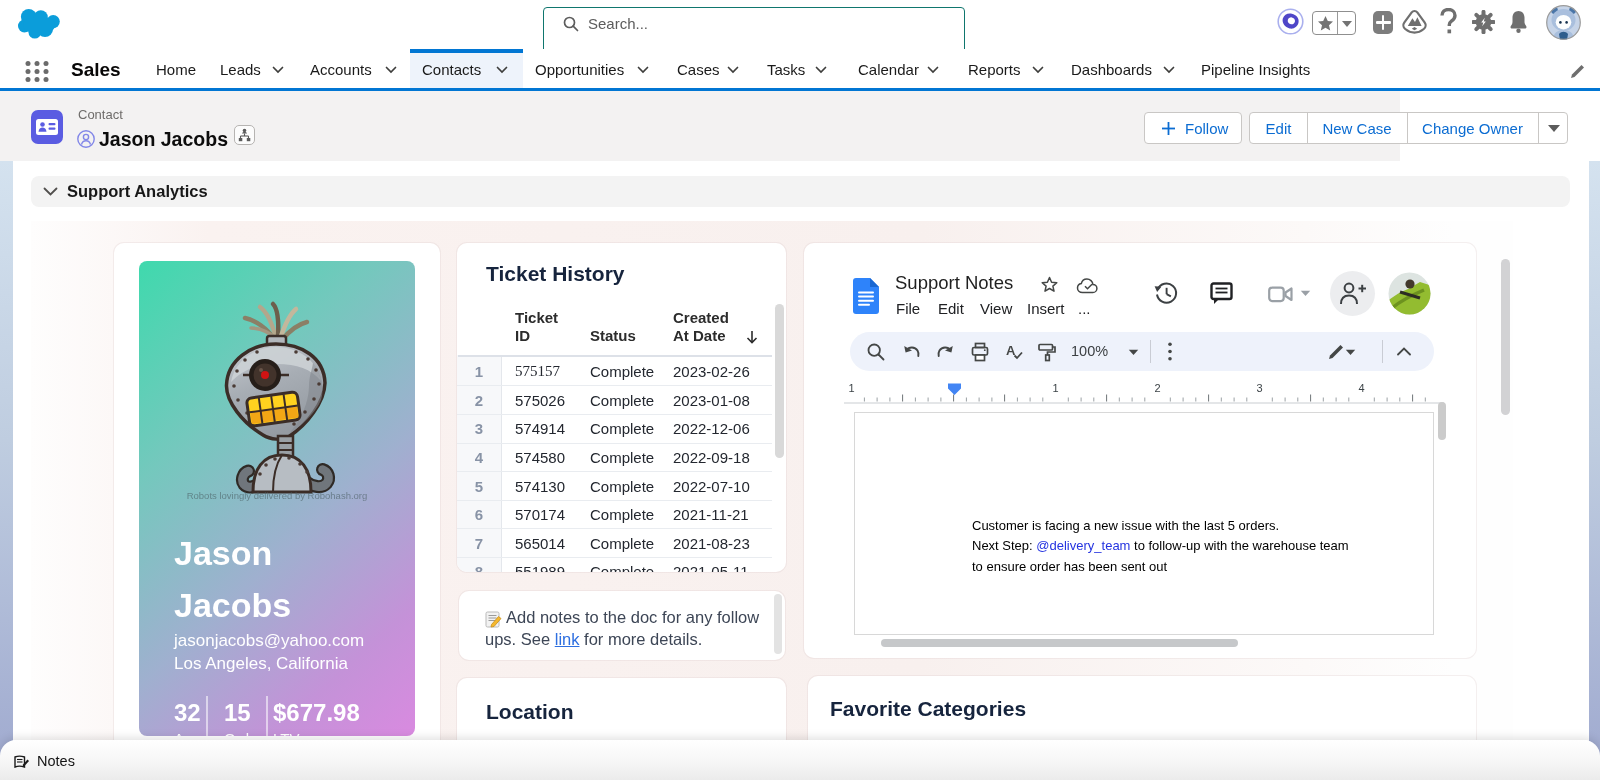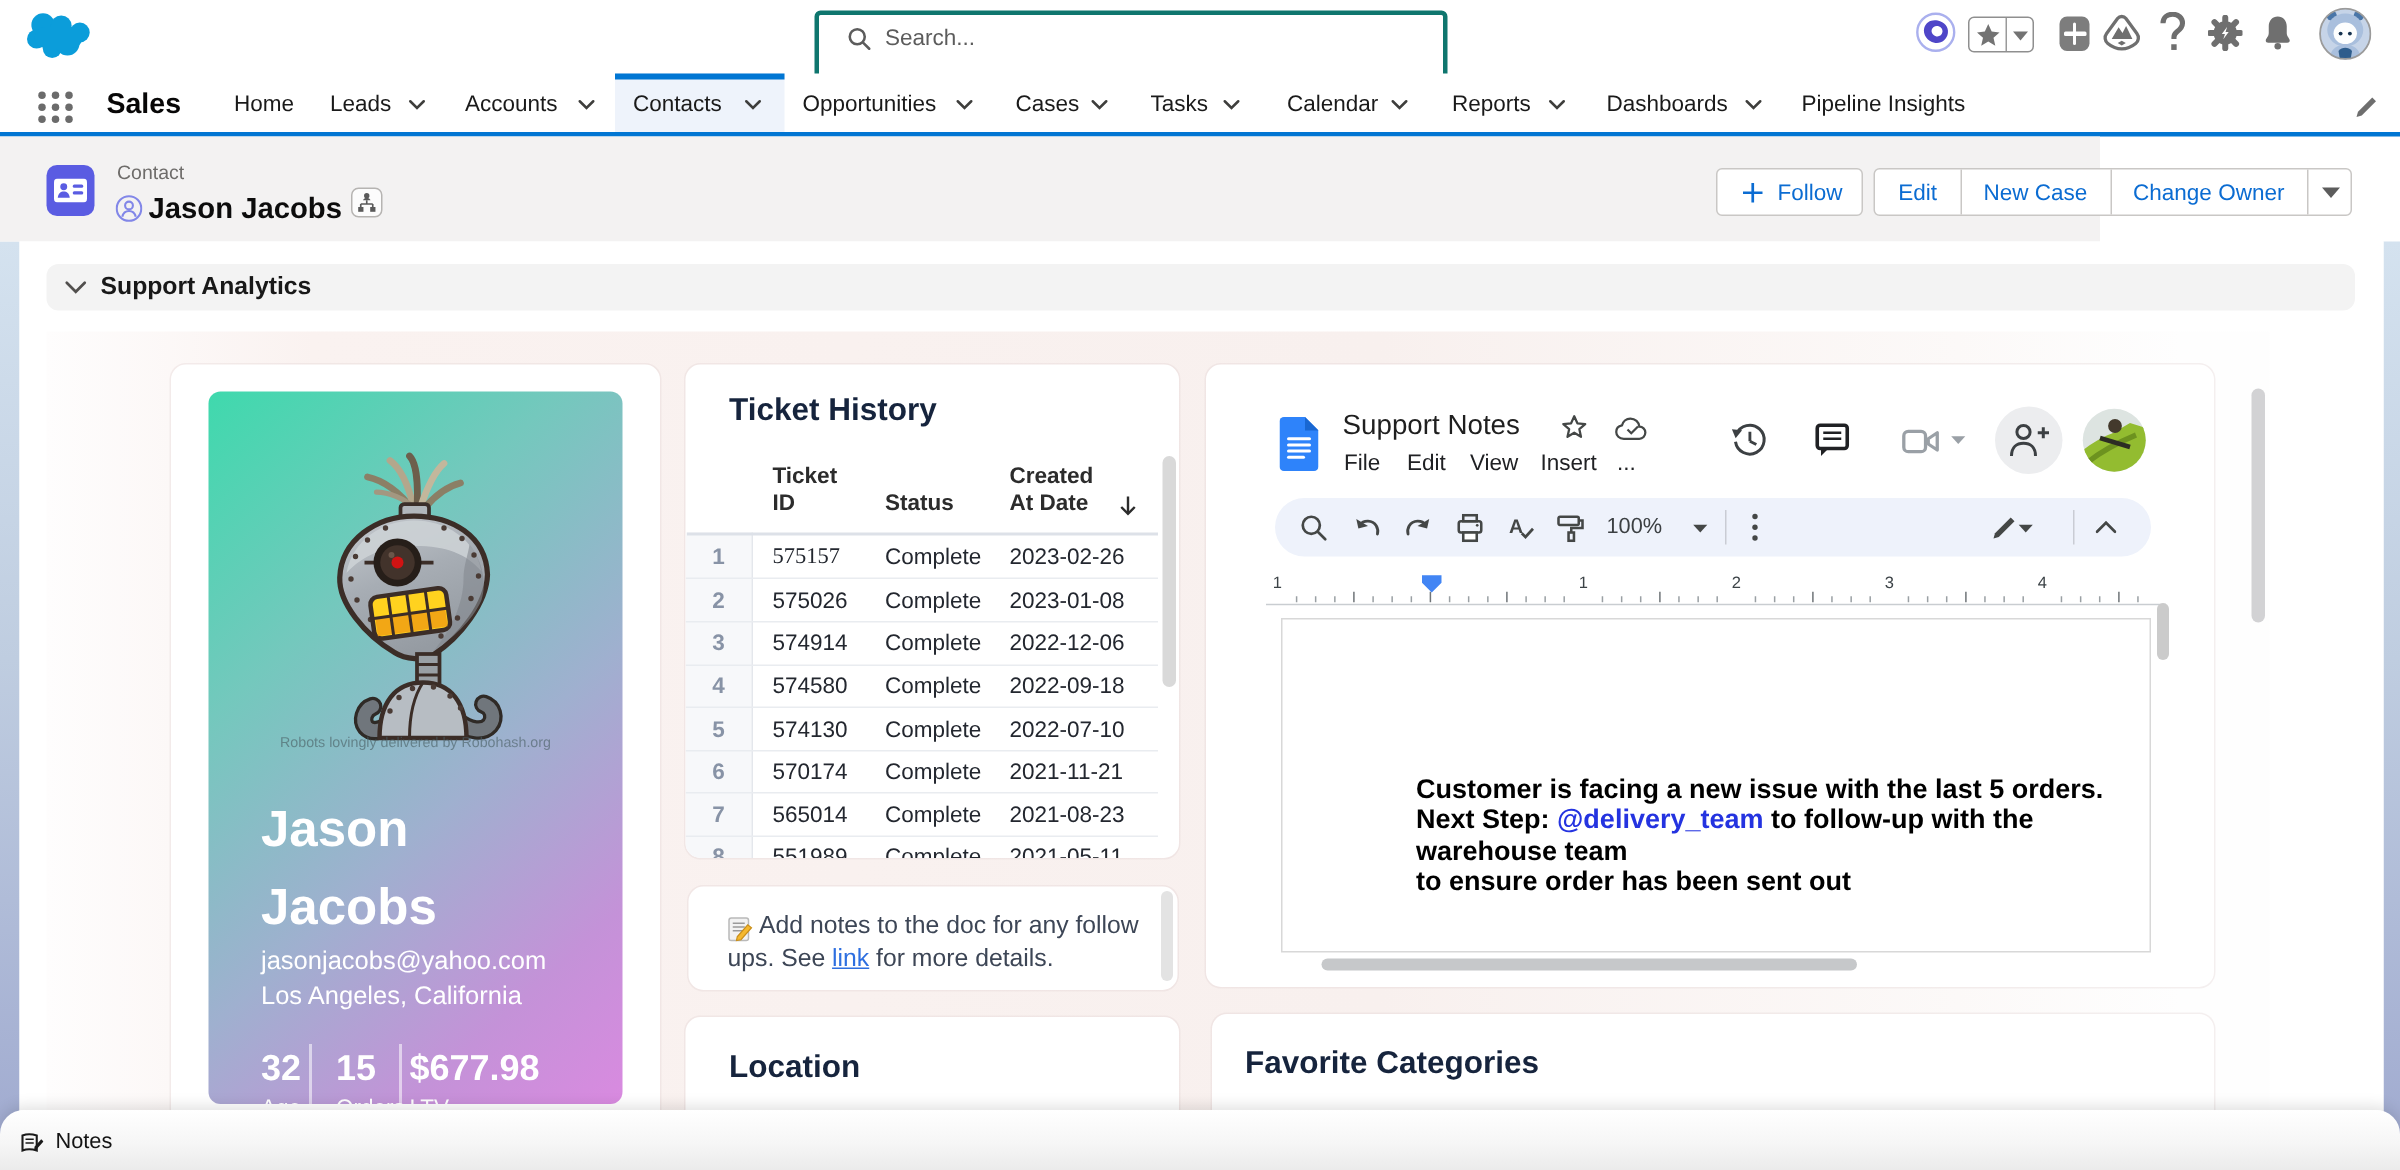--- a/index.html
+++ b/index.html
@@ -5,21 +5,21 @@
   * { margin:0; padding:0; box-sizing:border-box; }
   html,body { width:1600px; height:780px; overflow:hidden; }
   body { font-family:"Liberation Sans", sans-serif; background:#fff; position:relative; }
   .abs { position:absolute; }
 
   .strip { position:absolute; top:161px; height:619px; background:linear-gradient(180deg,#d4e2ef 0%,#bfcde0 45%,#9fa9cf 100%); }
   .strip.left { left:0; width:13px; }
   .strip.right { left:1589px; width:11px; }
 
   .row1 { position:absolute; left:0; top:0; width:1600px; height:49px; background:#fff; }
-  .search { position:absolute; left:543px; top:7px; width:422px; height:47px; border:3px solid #0f766e; border-radius:4px; background:#fff; }
+  .search { position:absolute; left:543px; top:7px; width:422px; height:47px; border:1px solid #0f766e; border-radius:4px; background:#fff; }
   .search .ph { position:absolute; left:44px; top:7px; font-size:15px; color:#5c5c5c; }
 
   .nav { position:absolute; left:0; top:49px; width:1600px; height:39px; background:#fff; }
   .navline { position:absolute; left:0; top:88px; width:1600px; height:3px; background:#0176d3; }
   .sales { position:absolute; left:71px; top:10px; font-size:19px; font-weight:700; color:#080707; }
   .tabt { position:absolute; top:12px; font-size:15px; color:#1a1a1a; white-space:nowrap; }
   .caret { position:absolute; top:17px; }
 
   .pagehead { position:absolute; left:0; top:91px; width:1400px; height:70px; background:#f3f2f2; }
   .entity { position:absolute; left:31px; top:19px; width:32px; height:34px; background:#5a5ce2; border-radius:7px; }
@@ -53,21 +53,21 @@
   .rowline { position:absolute; left:0; width:315px; height:1px; background:#e9ecf0; }
 
   .notecard { left:428px; top:370px; width:326px; height:69px; }
   .loccard { left:426px; top:457px; width:329px; height:102px; }
   .doccard { left:773px; top:22px; width:672px; height:415px; }
   .favcard { left:777px; top:455px; width:668px; height:104px; }
 
   .menuitem { position:absolute; top:57px; font-size:15px; color:#202124; }
   .toolbar { position:absolute; left:46px; top:89px; width:584px; height:39px; background:#eef2fb; border-radius:19.5px; }
   .page { position:absolute; left:50px; top:169px; width:580px; height:223px; background:#fff; border:1px solid #d8d8d8; }
-  .doctext { position:absolute; left:89px; top:103px; font-size:18px; line-height:20.3px; color:#000;font-weight:bold; }
+  .doctext { position:absolute; left:117px; top:103px; font-size:13px; line-height:20.3px; color:#000; }
 
   .dscroll { position:absolute; left:1470px; top:38px; width:9px; height:156px; background:#d2d2d4; border-radius:5px; }
 
   .notesbar { position:absolute; left:0; top:740px; width:1600px; height:40px; background:linear-gradient(180deg,#ffffff 0%,#f6f6f6 55%,#ebebeb 100%); border-radius:16px 16px 0 0; box-shadow:0 -2px 10px rgba(0,0,0,0.13); }
   .notesbar .txt { position:absolute; left:37px; top:13px; font-size:14.5px; color:#141414; }
 </style>
 </head>
 <body>
   <div class="strip left"></div>
   <div class="strip right"></div>

